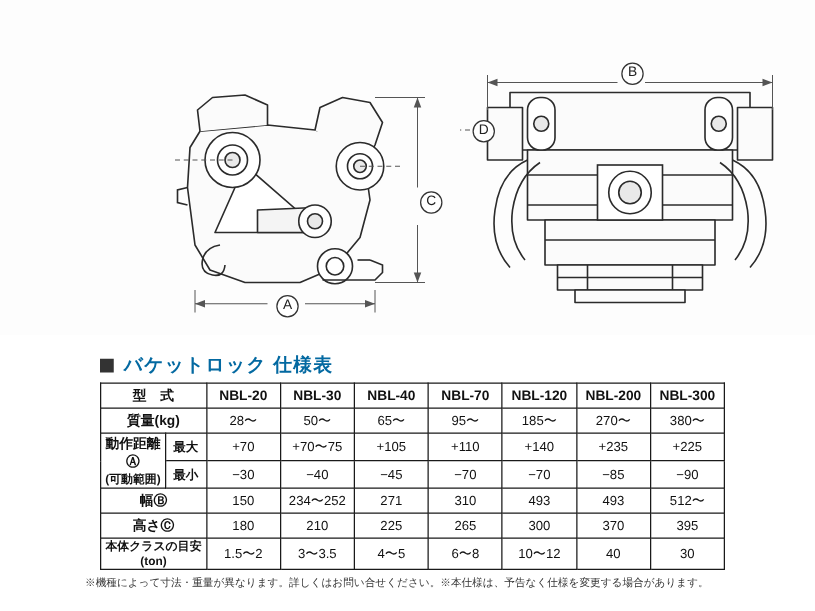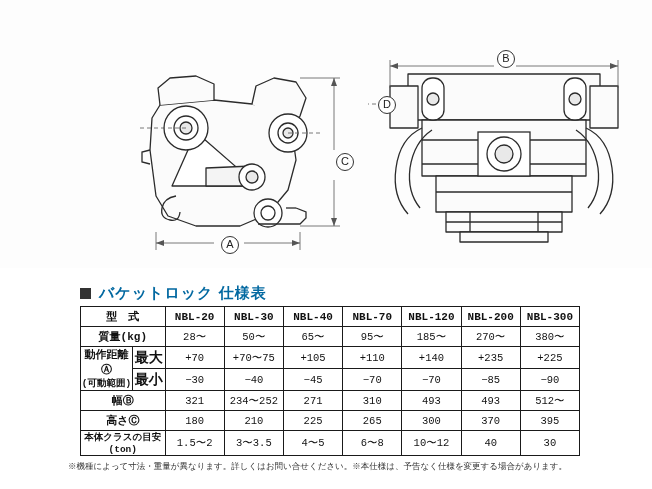--- a/index.html
+++ b/index.html
@@ -34,34 +34,34 @@
     font-size:15px;font-weight:bold;color:#0369a1;
     letter-spacing:1px;
   }
   .heading .sq{
     display:inline-block;width:11px;height:11px;background:#333;
     margin-right:8px;vertical-align:middle;
   }
   .heading span.txt{vertical-align:middle;}
 
   
-  .tablewrap{position:absolute;left:80px;top:306px;width:436px;font-family:Liberation Mono, monospace;}
+  .tablewrap{position:absolute;left:80px;top:306px;width:436px;}
   table{border-collapse:collapse;width:500px;font-size:10.5px;}
   th,td{
     border:1px solid #1a1a1a;
     text-align:center;
     padding:0;
     height:19px;
     font-weight:normal;
     color:#111;
   }
   thead th{font-weight:bold;font-size:11px;}
   .rowhead{width:78px;font-weight:bold;font-size:11px;}
   .rowhead-split{width:48px;font-weight:bold;font-size:11px;}
-  .lbl-2{width:30px;font-size:14px;font-weight:bold;}
+  .lbl-2{width:30px;font-size:10px;font-weight:bold;}
   td.val{width:55px;}
   .note{
     position:absolute;left:68px;top:461px;width:520px;
     font-size:8.5px;color:#333;line-height:1.35;
   }
 </style>
 </head>
 <body>
 
 <div class="page">
@@ -239,21 +239,21 @@
           <td class="val">−40</td>
           <td class="val">−45</td>
           <td class="val">−70</td>
           <td class="val">−70</td>
           <td class="val">−85</td>
           <td class="val">−90</td>
         </tr>
 
         <tr>
           <th colspan="2" class="rowhead">幅Ⓑ</th>
-          <td class="val">321</td>
+          <td class="val">150</td>
           <td class="val">234〜252</td>
           <td class="val">271</td>
           <td class="val">310</td>
           <td class="val">493</td>
           <td class="val">493</td>
           <td class="val">512〜</td>
         </tr>
 
         <tr>
           <th colspan="2" class="rowhead">高さⒸ</th>

